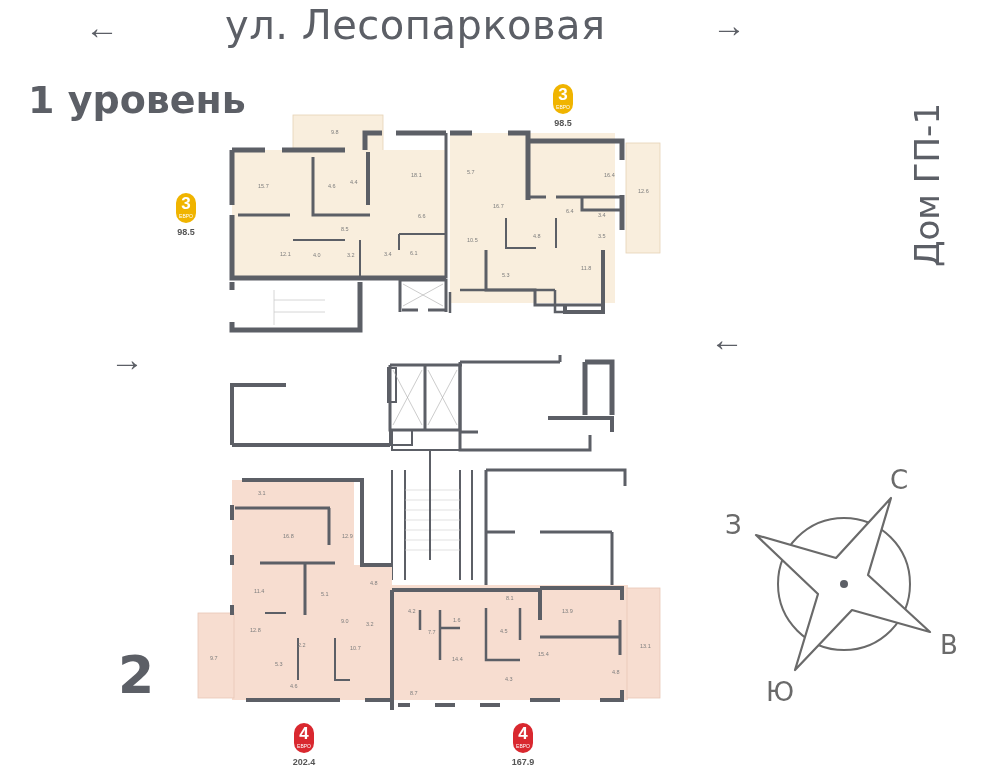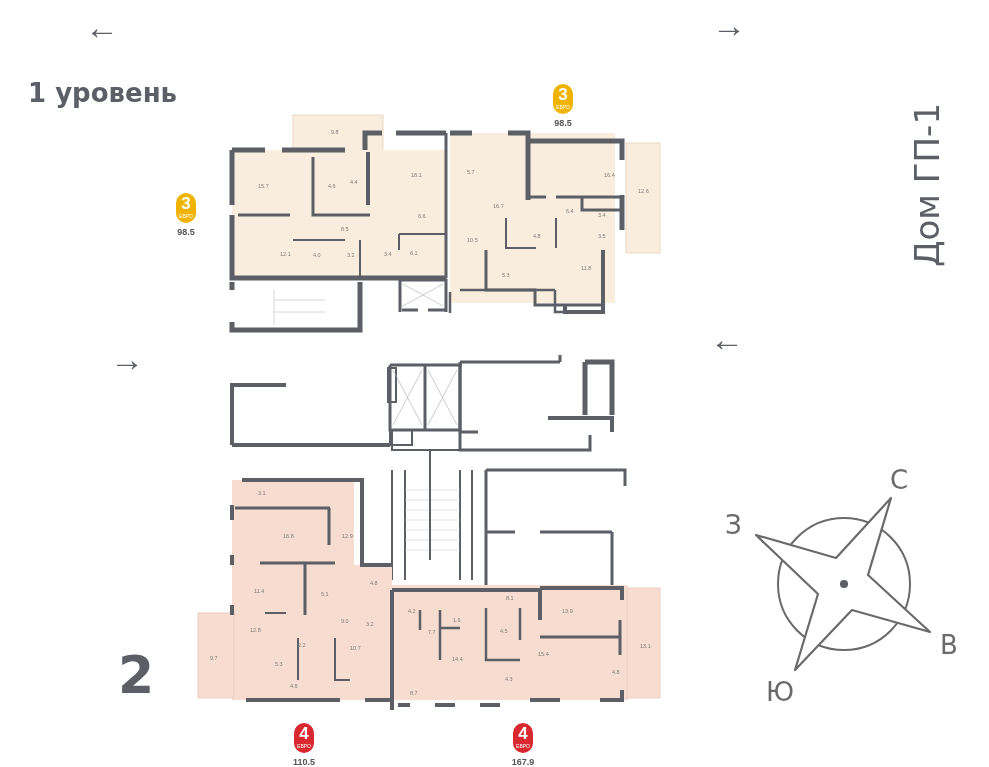--- a/index.html
+++ b/index.html
@@ -1,37 +1,38 @@
 <!DOCTYPE html>
 <html><head>
 <meta charset="utf-8">
 <style>
   html,body{margin:0;padding:0;background:#ffffff;}
   body{width:989px;height:767px;position:relative;overflow:hidden;font-family:"Liberation Sans",sans-serif;color:#5c5f66;}
   .street{left:0;top:0;width:989px;height:60px;}
   .street-title{position:absolute;left:225px;top:2px;font-size:40px;color:#5c5f66;font-family:"DejaVu Sans",sans-serif;letter-spacing:0.5px;}
   .arrow{position:absolute;font-size:34px;line-height:34px;color:#5c5f66;}
-  .level{position:absolute;left:28px;top:78px;font-size:26px;font-weight:bold;color:#5c5f66;font-family:"DejaVu Sans",sans-serif;}
+  .level{position:absolute;left:28px;top:78px;font-size:38px;font-weight:bold;color:#5c5f66;font-family:"DejaVu Sans",sans-serif;}
   .house{position:absolute;left:900px;top:140px;width:60px;height:100px;}
   .house span{position:absolute;left:-55px;top:25px;transform:rotate(-90deg);font-size:34px;color:#5c5f66;white-space:nowrap;font-family:"DejaVu Sans",sans-serif;}
   .section-num{position:absolute;left:118px;top:645px;font-size:52px;font-weight:bold;color:#5c5f66;font-family:"DejaVu Sans",sans-serif;}
   .badge{position:absolute;width:36px;text-align:center;}
   .badge .pill{width:20px;height:30px;border-radius:10px;margin:0 auto;color:#fff;position:relative;}
   .badge .pill .rooms{display:block;font-size:17px;font-weight:bold;line-height:19px;padding-top:1px;}
   .badge .pill .euro{display:block;font-size:5px;line-height:6px;}
   .badge .area{display:block;font-size:9px;font-weight:bold;color:#555;margin-top:4px;}
   svg{position:absolute;left:0;top:0;}
   .rl{font-size:5.5px;fill:#7d7d7d;font-family:"Liberation Sans",sans-serif;}
   .compass-letter{position:absolute;font-size:26px;color:#6a6a6a;font-family:"DejaVu Sans",sans-serif;}
 </style>
 </head>
 <body>
 
 <div class="street">
   <span class="arrow" style="left:85px;top:10px;">←</span>
+  <span class="street-title">ул. Лесопарковая</span>
   <span class="arrow" style="left:712px;top:8px;">→</span>
 </div>
 
 <div class="level">1 уровень</div>
 
 <div class="house">
   <span>Дом ГП-1</span>
 </div>
 
 <span class="arrow" style="left:110px;top:342px;">→</span>
@@ -186,21 +187,21 @@
     <span class="euro">ЕВРО</span>
   </div>
   <span class="area">98.5</span>
 </div>
 
 <div class="badge" style="left:286px;top:723px;">
   <div class="pill" style="background:#d9282f;">
     <span class="rooms">4</span>
     <span class="euro">ЕВРО</span>
   </div>
-  <span class="area">110.5</span>
+  <span class="area">202.4</span>
 </div>
 
 <div class="badge" style="left:505px;top:723px;">
   <div class="pill" style="background:#d9282f;">
     <span class="rooms">4</span>
     <span class="euro">ЕВРО</span>
   </div>
   <span class="area">167.9</span>
 </div>
 

